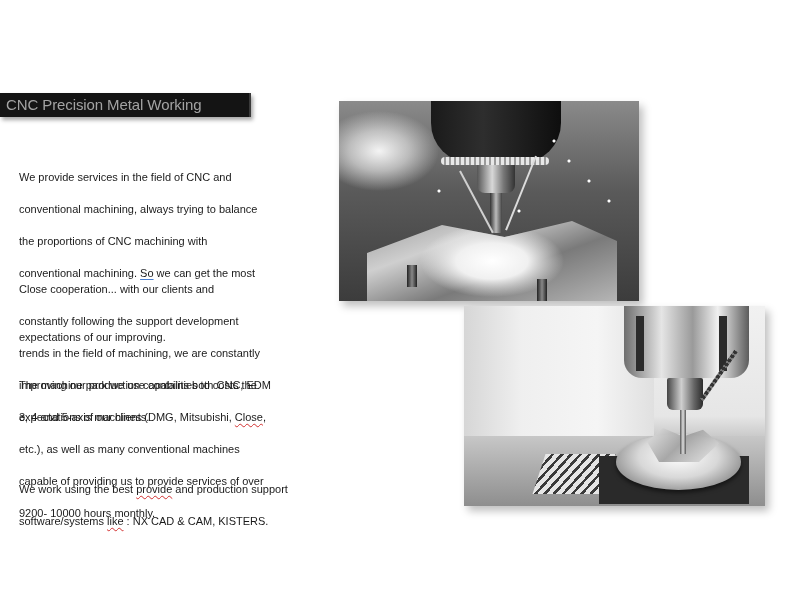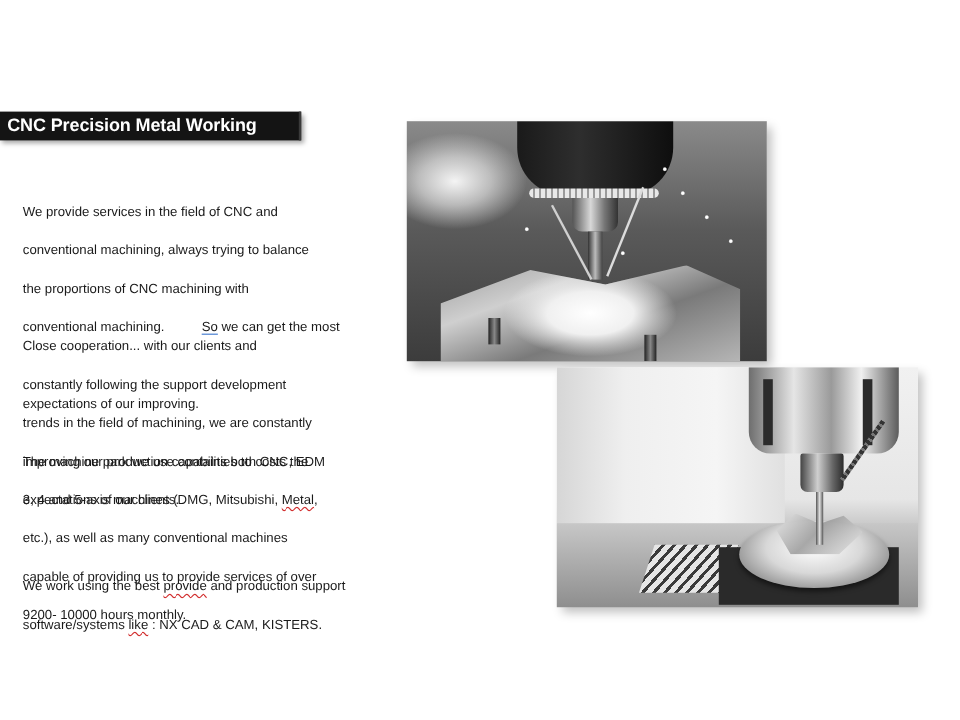--- a/index.html
+++ b/index.html
@@ -13,36 +13,36 @@
 
   .title-bar {
     position: absolute; left: 0; top: 93px; width: 251px; height: 24px;
     background: #141414;
     box-shadow: 2px 3px 4px rgba(0,0,0,0.35);
     border-right: 2px solid #3a3a3a;
     box-sizing: border-box;
   }
   .title-text {
     position: absolute; left: 6px; top: 3px;
-    color: #ffffff; font-weight: bold; font-size: 15px; letter-spacing: -0.1px;
+    color: #a3a3a3; font-weight: normal; font-size: 15px; letter-spacing: -0.1px;
     white-space: nowrap;
   }
 
   .body-text {
     position: absolute; left: 19px; width: 310px;
     font-size: 11px; line-height: 16px; color: #1a1a1a;
   }
   .body-text p { margin: 0; white-space: pre-line; }
   .p1 { top: 153px; }
   .p2 { top: 265px; }
   .p3 { top: 361px; }
   .p4 { top: 465px; }
 
   .squiggle-red { text-decoration: underline wavy #d23030; text-decoration-thickness: 1px; text-underline-offset: 2px; }
-  .squiggle-blue { text-decoration: underline #4a7fd0; text-decoration-thickness: 1px; text-underline-offset: 2px; margin-left: 28px; }
+  .squiggle-blue { text-decoration: underline #4a7fd0; text-decoration-thickness: 1px; text-underline-offset: 2px; }
 
   
   .photo {
     position: absolute; overflow: hidden;
     box-shadow: 4px 5px 8px rgba(0,0,0,0.25);
   }
   .photo1 {
     left: 339px; top: 101px; width: 300px; height: 200px;
     background:
       radial-gradient(ellipse 60px 40px at 40px 50px, #f4f4f4 0%, rgba(240,240,240,0.6) 50%, rgba(0,0,0,0) 100%),
@@ -180,21 +180,21 @@
       <span>constantly following the support development</span><br>
       <span>trends in the field of machining, we are constantly</span><br>
       <span>improving our production capabilities to costs the</span><br>
       <span>expectations of our clients.</span>
     </p>
   </div>
 
   <div class="body-text p3">
     <p>
       <span>The machine park we use contains both CNC, EDM</span><br>
-      <span><span id="l21">3, 4 and 5-axis machines (DMG, Mitsubishi, <span class="squiggle-red">Metal</span>,</span></span><br>
+      <span><span id="l21">3, 4 and 5-axis machines (DMG, Mitsubishi, <span class="squiggle-red">Close</span>,</span></span><br>
       <span>etc.), as well as many conventional machines</span><br>
       <span>capable of providing us to provide services of over</span><br>
       <span>9200- 10000 hours monthly.</span>
     </p>
   </div>
 
   <div class="body-text p4">
     <p>
       <span><span id="l30">We work using the best <span class="squiggle-red">provide</span> and production support</span></span><br>
       <span><span id="l31">software/systems <span class="squiggle-red">like</span> : NX CAD &amp; CAM, KISTERS.</span></span>

